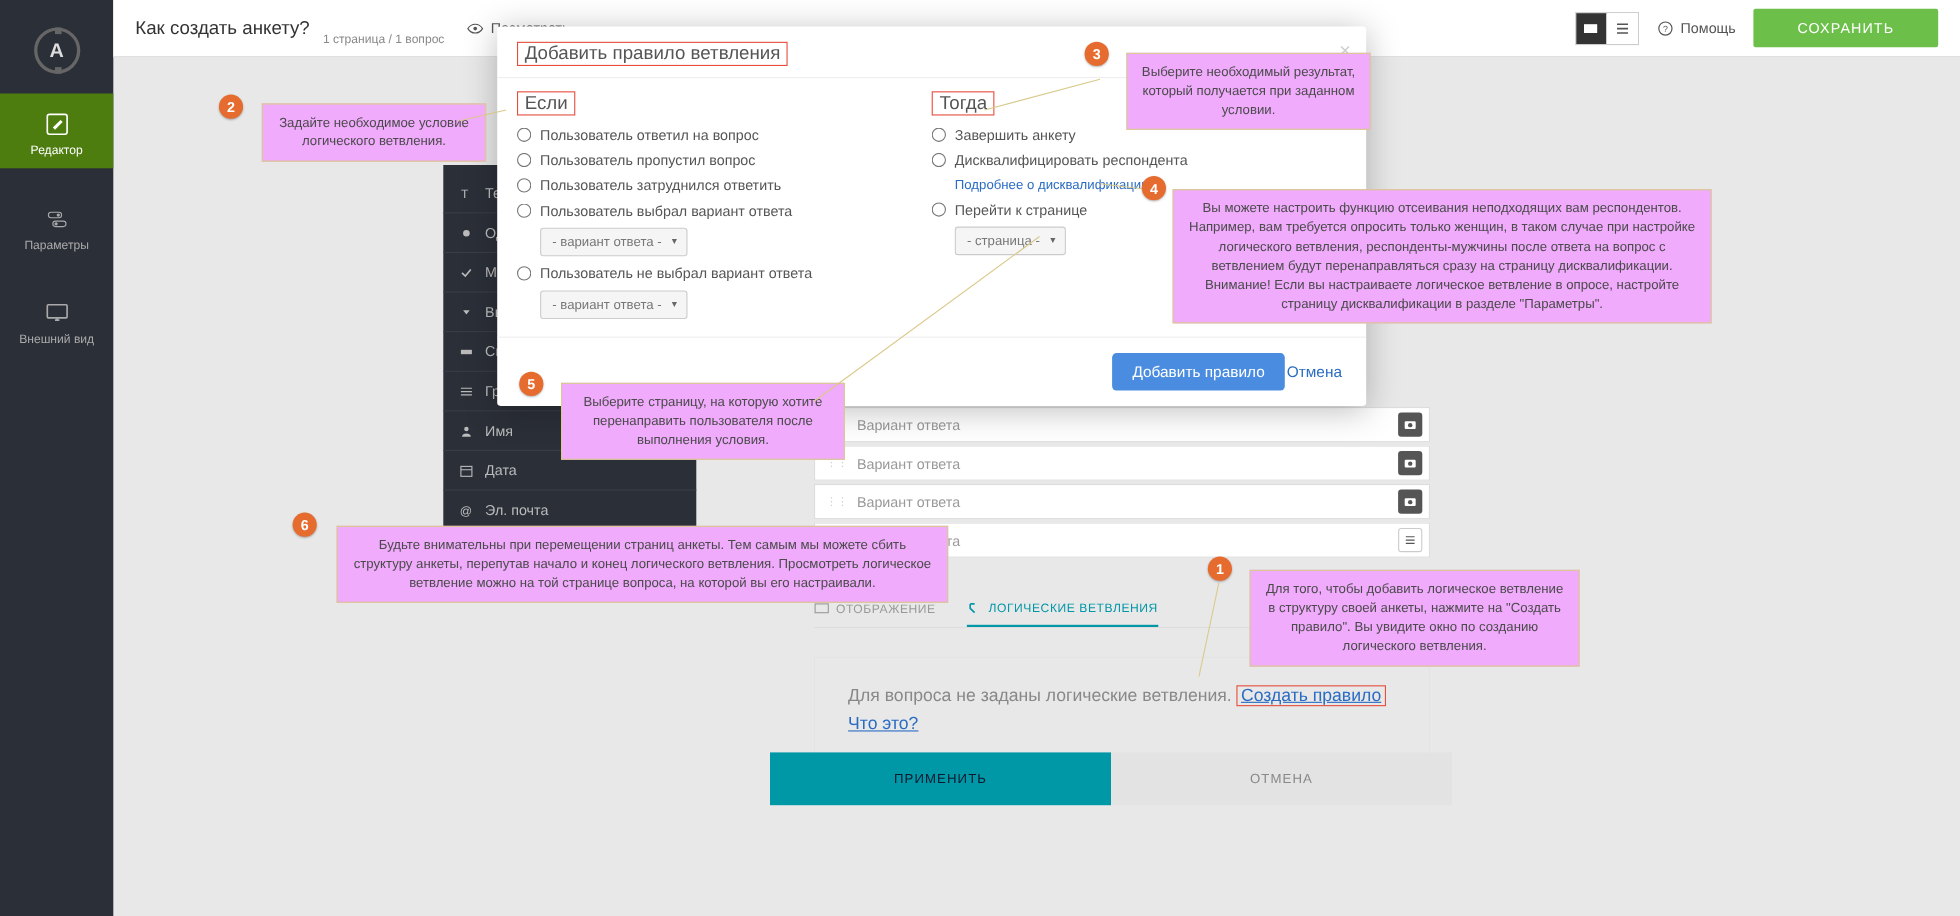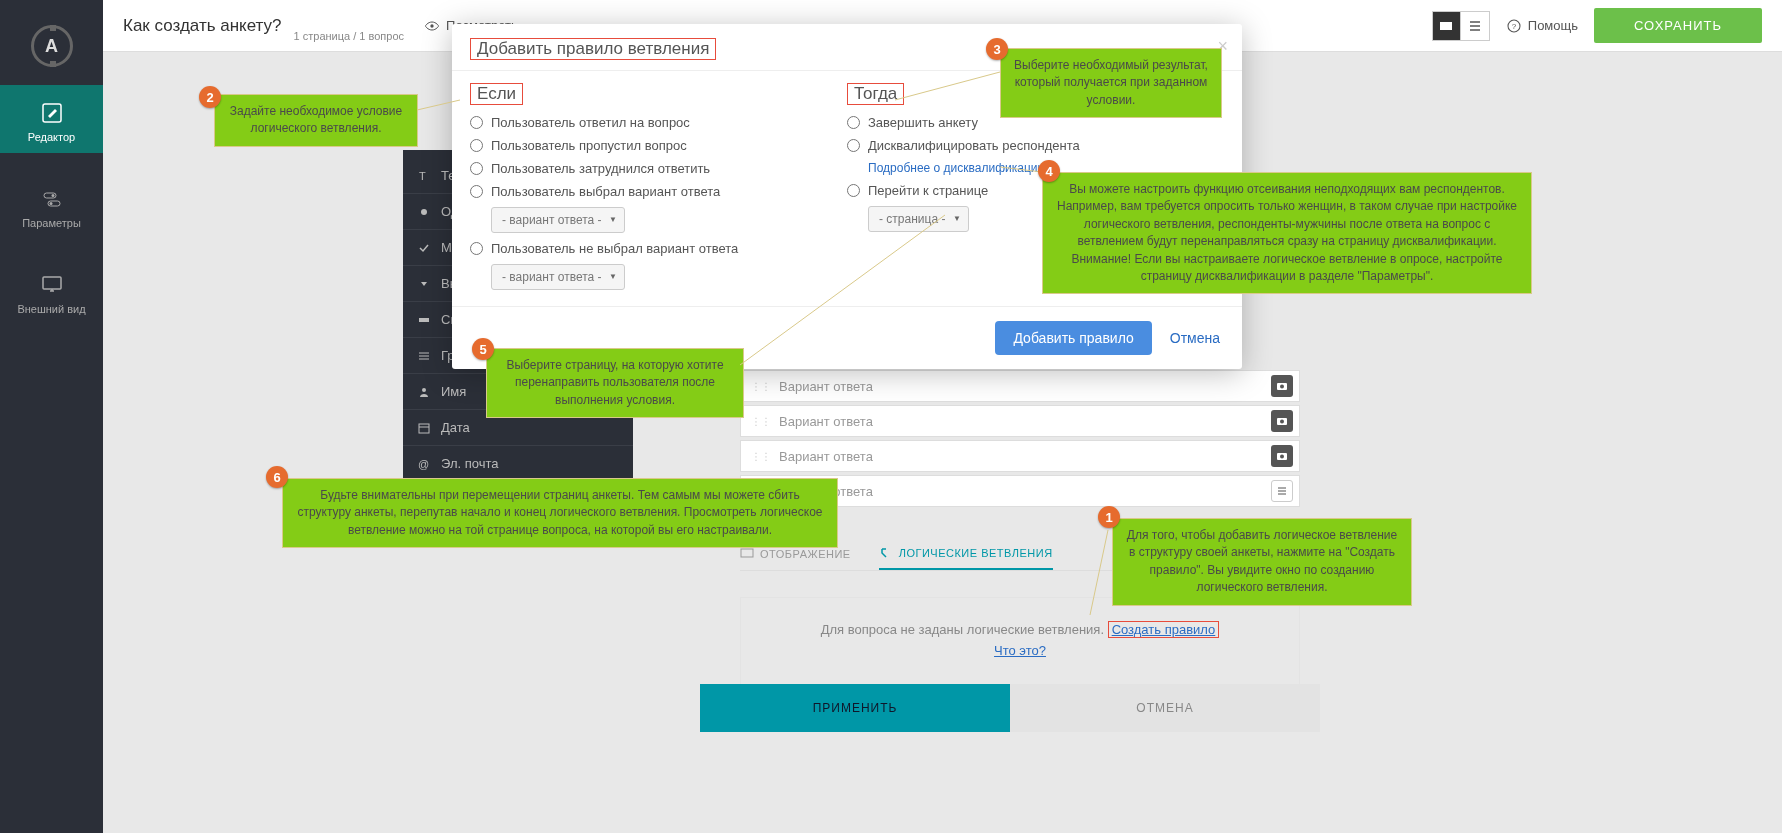--- a/index.html
+++ b/index.html
@@ -5,21 +5,21 @@
   * { box-sizing: border-box; margin: 0; padding: 0; font-family: "Segoe UI", Arial, sans-serif; }
   body { width: 1782px; height: 833px; background: #e8e8e8; overflow: hidden; position: relative; color: #333; }
 
   
   .sidebar { position: absolute; left: 0; top: 0; width: 103px; height: 833px; background: #2b2f38; display: flex; flex-direction: column; align-items: center; }
   .logo { width: 42px; height: 42px; margin-top: 25px; border: 3px solid #666; border-radius: 50%; display:flex; align-items:center; justify-content:center; color:#ddd; font-weight:bold; font-size:18px; position:relative; }
   .logo::before, .logo::after { content:''; position:absolute; width:6px; height:6px; background:#666; }
   .logo::before { top:-3px; left:16px; }
   .logo::after { bottom:-3px; left:16px; }
   .sb-item { width: 103px; text-align:center; padding: 16px 0 10px; margin-top: 18px; color:#aaa; font-size:11px; cursor:pointer; }
-  .sb-item.active { background:#0f766e; color:#fff; }
+  .sb-item.active { background:#4d7c0f; color:#fff; }
   .sb-icon { display:block; margin:0 auto 6px; width:24px; height:24px; }
 
   
   .topbar { position:absolute; left:103px; top:0; right:0; height:52px; background:#fff; border-bottom:1px solid #ddd; display:flex; align-items:center; padding:0 20px; }
   .topbar .title { font-size:17px; color:#333; margin-right:12px; }
   .topbar .meta  { font-size:11px; color:#888;margin-top:20px; }
   .topbar .preview { margin-left:20px; display:flex; align-items:center; color:#555; font-size:13px; }
   .topbar .preview svg { margin-right:6px; }
   .topbar .right { margin-left:auto; display:flex; align-items:center; gap:16px; }
   .help { display:flex; align-items:center; color:#555; font-size:13px; gap:6px; }
@@ -40,21 +40,21 @@
   .ans-row .handle { color:#ccc; margin-right:8px; font-size:10px; }
   .ans-row .cam { position:absolute; right:6px; top:4px; width:22px; height:22px; background:#555; border-radius:3px; display:flex; align-items:center; justify-content:center; }
   .ans-row .list-ic { position:absolute; right:6px; top:4px; width:22px; height:22px; background:#fff; border:1px solid #ccc; border-radius:3px; display:flex; align-items:center; justify-content:center; }
   .ans-x { position:absolute; right:16px; color:#888; font-size:18px; }
   .ans-wrap { position:relative; }
 
   .tabs-row { margin-top:30px; display:flex; gap:28px; border-bottom:1px solid #ddd; height:34px; align-items:center; }
   .tab { font-size:11px; letter-spacing:0.5px; color:#999; display:flex; align-items:center; gap:6px; height:100%; }
   .tab.active { color:#0097a7; border-bottom:2px solid #0097a7; }
 
-  .rule-box { margin-top:26px; border:1px solid #e3e3e3; padding:22px 30px; text-align:center; color:#888; font-size:13px; line-height:1.6; }
+  .rule-box { margin-top:26px; border:1px solid #e3e3e3; padding:22px 30px; color:#888; font-size:16px; line-height:1.6; }
   .rule-box a { color:#2a6cc3; text-decoration:underline; }
   .create-rule-hl { border:1px solid #e74c3c; padding:0 3px; }
 
   .bottom-btns { position:absolute; left:700px; top:684px; display:flex; height:48px; }
   .apply { width:310px; background:#0097a7; color:#0f172a; display:flex; align-items:center; justify-content:center; font-size:12px; letter-spacing:1px; }
   .cancel-b { width:310px; background:#e3e3e3; color:#888; display:flex; align-items:center; justify-content:center; font-size:12px; letter-spacing:1px; }
 
   
   .modal { position:absolute; left:452px; top:24px; width:790px; background:#fff; border-radius:3px; box-shadow:0 4px 30px rgba(0,0,0,0.25); padding-bottom:0; }
   .modal-header { padding:14px 18px 10px; border-bottom:1px solid #eee; position:relative; }
@@ -62,26 +62,26 @@
   .modal-close { position:absolute; right:14px; top:12px; color:#ccc; font-size:18px; cursor:pointer; }
   .modal-body { display:flex; padding:12px 18px 8px; }
   .col { flex:1; }
   .col h3 { font-size:17px; font-weight:normal; color:#555; border:1px solid #e74c3c; display:inline-block; padding:0 6px; margin-bottom:10px; }
   .opt { display:flex; align-items:center; gap:8px; margin-bottom:8px; font-size:13px; color:#555; }
   .opt input[type=radio] { width:13px; height:13px; }
   .sub-link { font-size:12px; color:#2a6cc3; margin-left:21px; cursor:pointer; margin-bottom:8px; }
   .sel { margin-left:21px; height:26px; border:1px solid #ccc; border-radius:3px; background:#f5f5f5; font-size:12px; color:#777; padding:0 22px 0 10px; appearance:none; position:relative; }
   .sel-wrap { position:relative; display:inline-block; margin-bottom:8px; }
   .sel-wrap::after { content:'▼'; font-size:8px; color:#666; position:absolute; right:8px; top:8px; pointer-events:none; }
-  .modal-footer { display:flex; justify-content:flex-end; gap:18px; padding:14px 22px; border-top:1px solid #eee; align-items:center; }
+  .modal-footer { display:flex; justify-content:flex-end; gap:2px; padding:14px 22px; border-top:1px solid #eee; align-items:center; }
   .add-rule-btn { background:#4a8de0; color:#fff; border:none; padding:9px 18px; border-radius:4px; font-size:14px; }
   .cancel-link { color:#2a6cc3; font-size:14px; cursor:pointer; }
 
   
-  .callout { position:absolute; background:#84cc16; border:1px solid #d9c98a; padding:8px 12px; font-size:12px; color:#4a4a4a; line-height:1.45; text-align:center; }
+  .callout { position:absolute; background:#f0abfc; border:1px solid #d9c98a; padding:8px 12px; font-size:12px; color:#4a4a4a; line-height:1.45; text-align:center;margin-left:24px; }
   .circ { position:absolute; width:22px; height:22px; border-radius:50%; background:#e66b2e; color:#fff; font-size:13px; font-weight:bold; display:flex; align-items:center; justify-content:center; box-shadow:0 1px 2px rgba(0,0,0,0.3); z-index:50; }
 
   
   svg.conn { position:absolute; left:0; top:0; width:1782px; height:833px; pointer-events:none; z-index:40; }
   svg.conn line { stroke:#d9c98a; stroke-width:1; }
 </style>
 </head>
 <body>
 
 <div class="sidebar">

